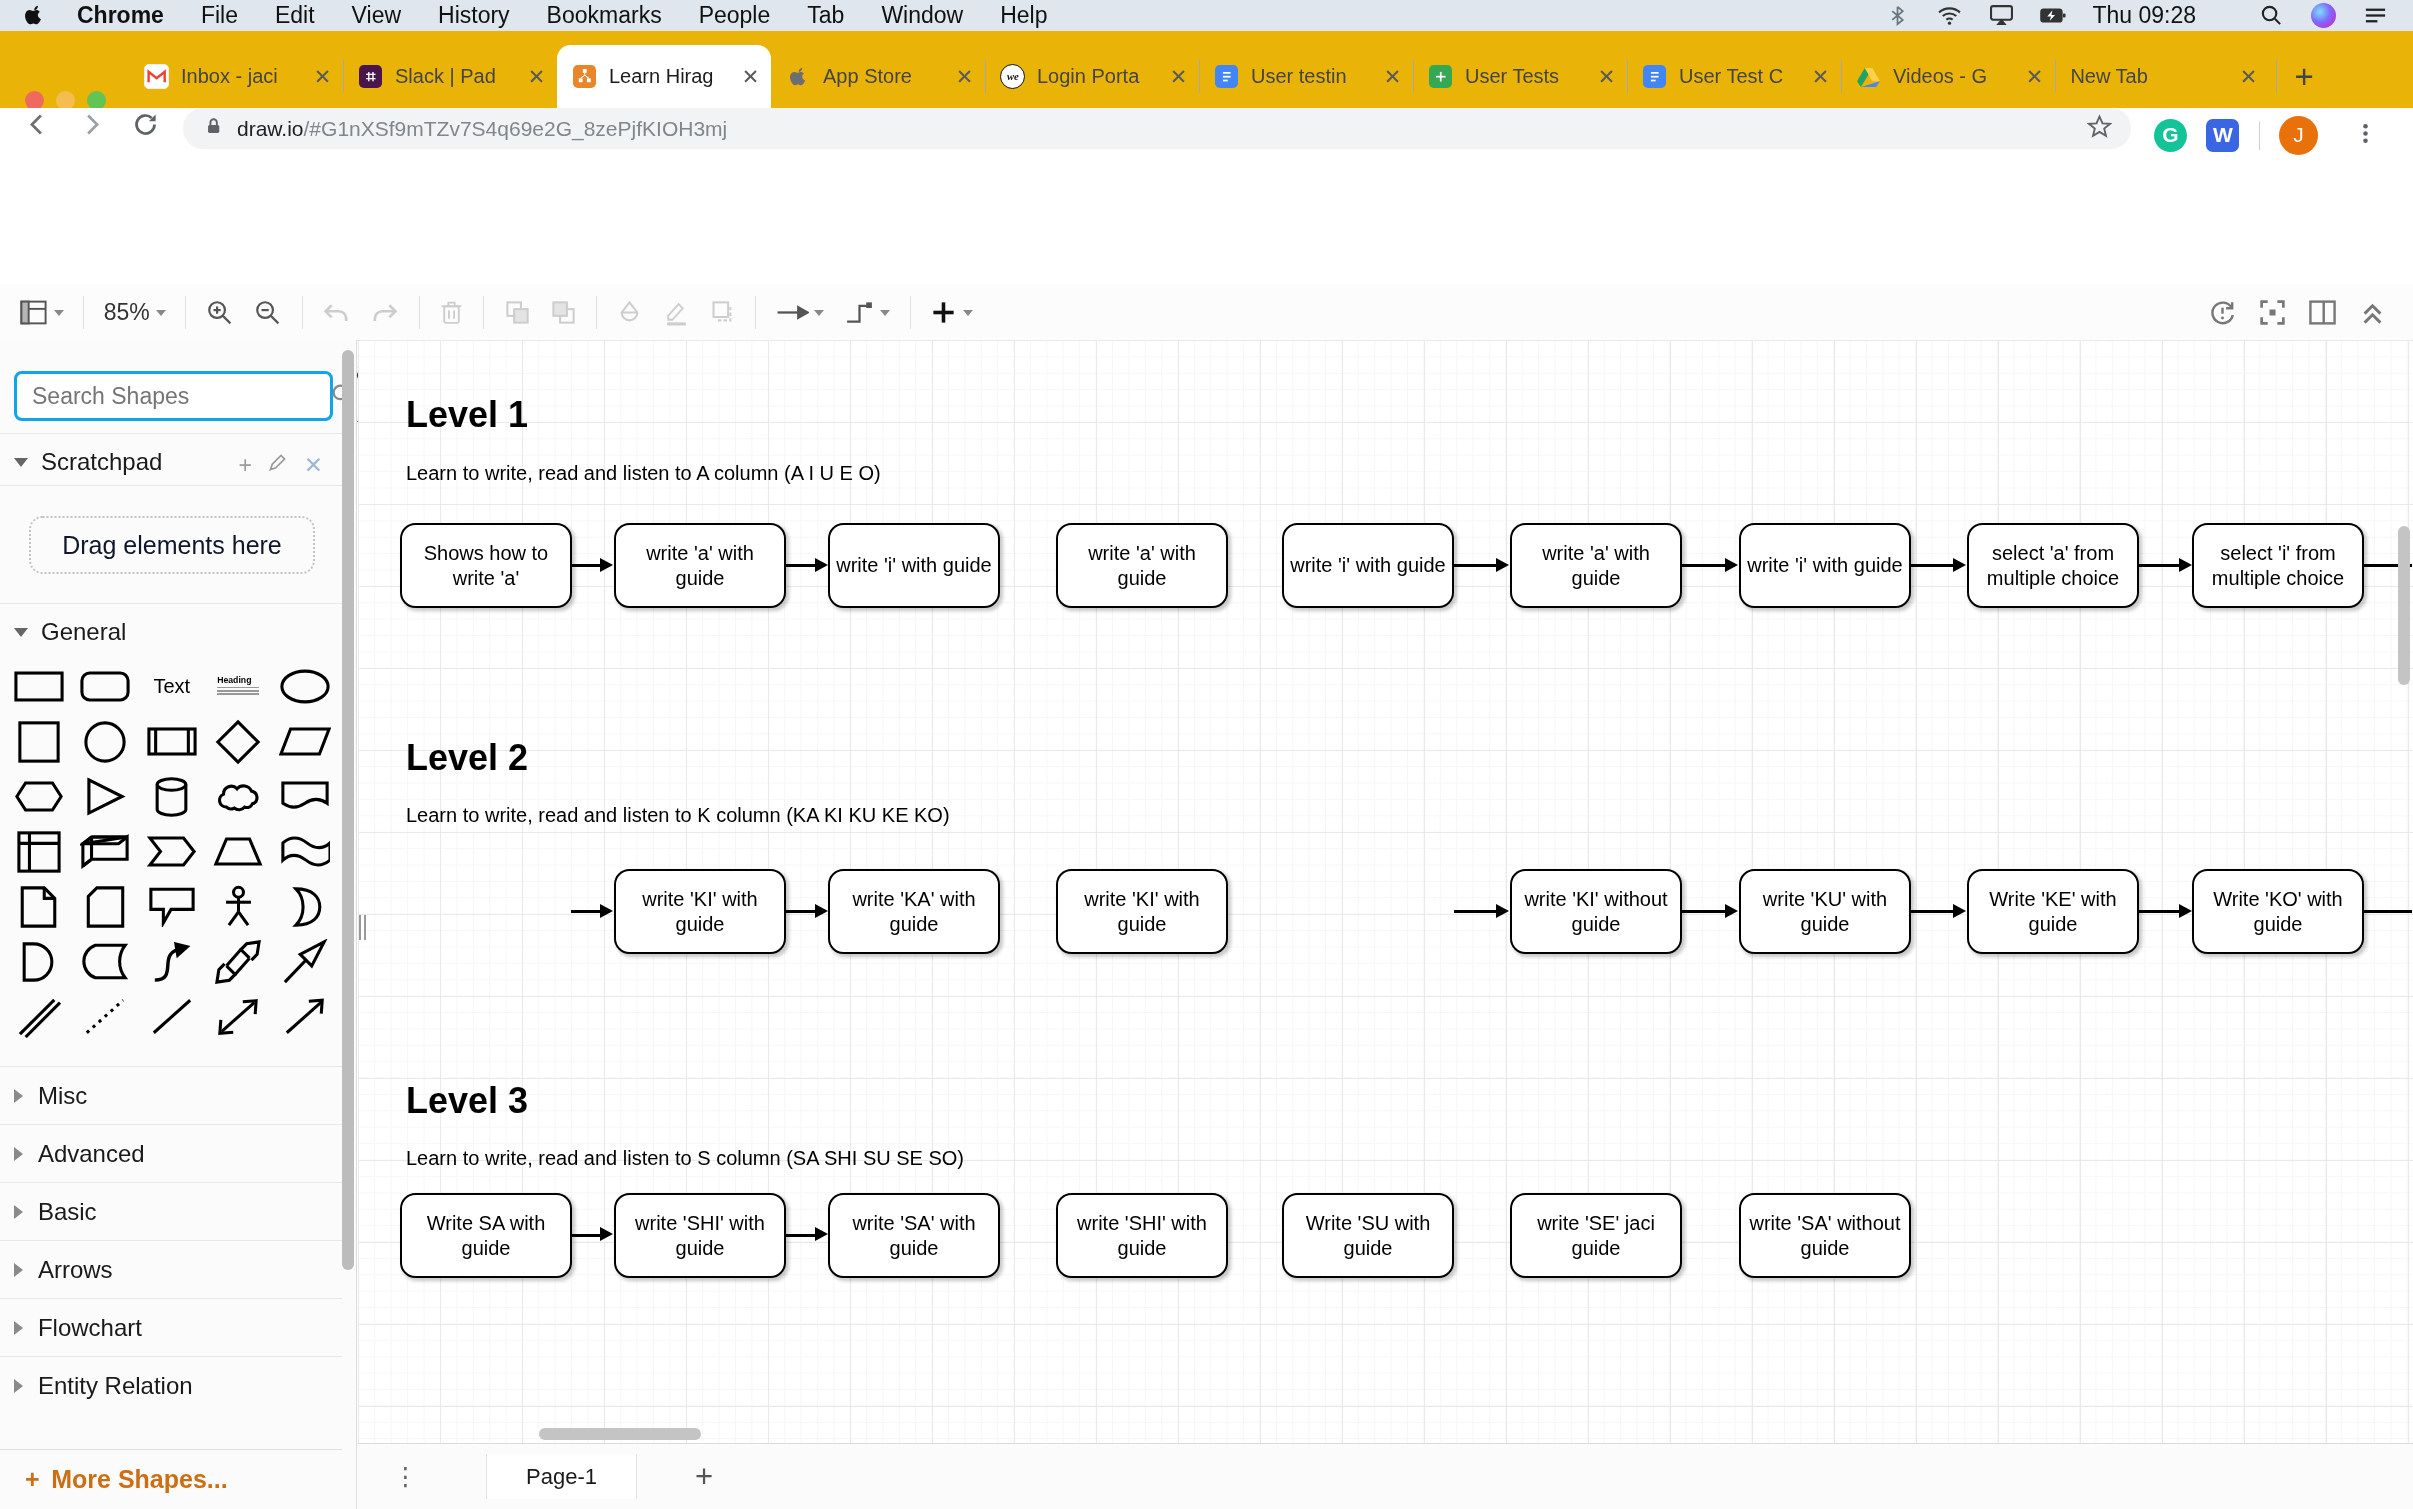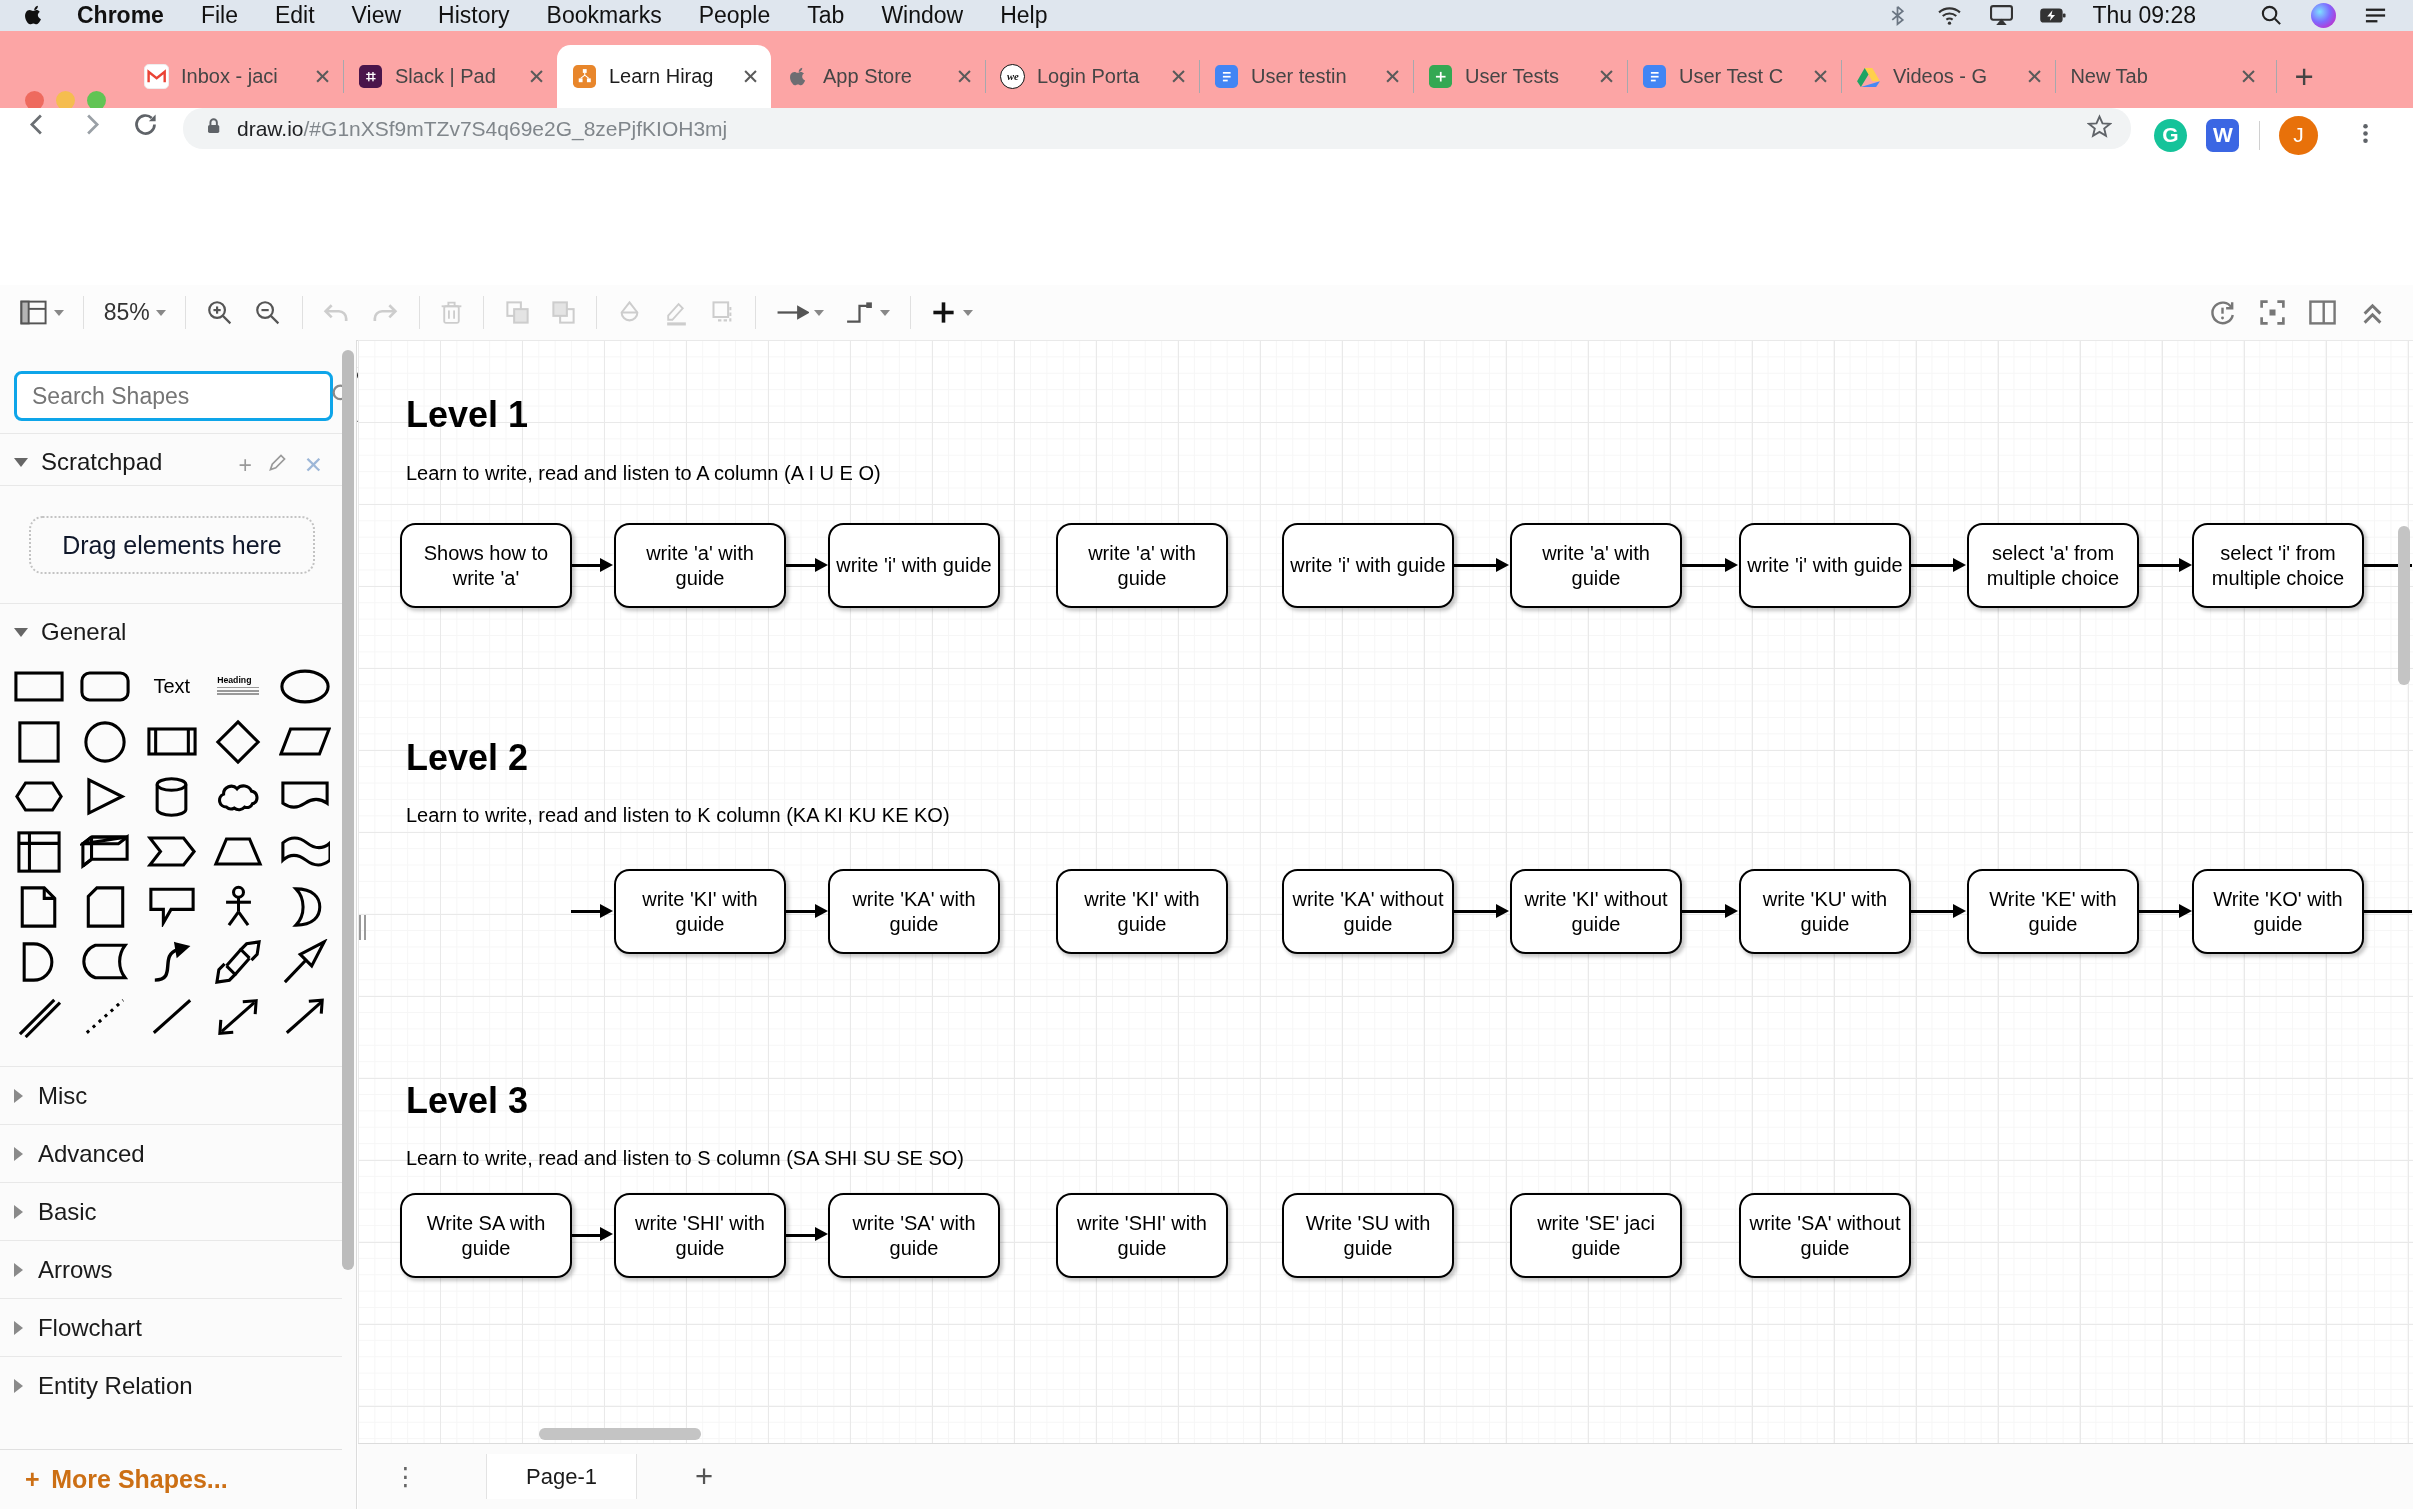--- a/index.html
+++ b/index.html
@@ -9,21 +9,21 @@
   #menubar{position:absolute;left:0;top:0;width:2414px;height:31px;background:#dfe6ee;
     display:flex;align-items:center;font-size:23px;color:#111;}
   #menubar .mitem{margin-right:37px;white-space:nowrap;}
   #menubar .mitem.bold{font-weight:bold;}
   #mb-left{display:flex;align-items:center;padding-left:21px;flex:1;}
   #mb-right{display:flex;align-items:center;gap:25px;padding-right:25px;}
   .mb-ic{width:27px;height:27px;display:inline-flex;align-items:center;justify-content:center;color:#333;}
   #siri-orb{width:25px;height:25px;border-radius:50%;
     background:radial-gradient(circle at 35% 35%,#7ee0ff 0%,#7d6bff 45%,#b33bd6 75%,#1b1b3a 100%);}
   
-  #tabbar{position:absolute;left:0;top:31px;width:2414px;height:77px;background:#fca5a5;}
+  #tabbar{position:absolute;left:0;top:31px;width:2414px;height:77px;background:#eab308;}
   .traffic{position:absolute;top:60px;width:19.3px;height:19.3px;border-radius:50%;}
   #tabstrip{position:absolute;left:129px;top:13.5px;height:64px;display:flex;align-items:stretch;}
   .tab{width:214px;display:flex;align-items:center;padding:0 11.6px 0 15.4px;box-sizing:border-box;
     color:#454545;font-size:20px;position:relative;}
   .tab .sep{position:absolute;left:0;top:15.4px;height:33px;width:1px;background:#a6a8ad;}
   .tab.active{background:#fff;border-radius:13.5px 13.5px 0 0;color:#1c1c1c;}
   .tab .favicon{width:25px;height:25px;margin-right:11.6px;flex:0 0 auto;display:flex;align-items:center;justify-content:center;}
   .tab .tlabel{flex:1;overflow:hidden;white-space:nowrap;}
   .tab .tclose{flex:0 0 auto;margin-left:7.7px;font-size:21px;color:#5a5a5a;line-height:1;}
   #newtab-btn{width:52px;display:flex;align-items:center;justify-content:center;font-size:33px;color:#444;}
@@ -851,21 +851,20 @@
       <div class="edge-line" style="left: 1553px; top: 224px; width: 43px;"></div>
       <div class="edge-head" style="left: 1595px; top: 218px;"></div>
       <div class="edge-line" style="left: 1780px; top: 224px; width: 42px;"></div>
       <div class="edge-head" style="left: 1821px; top: 218px;"></div>
       <div class="edge-line" style="left: 2006px; top: 224px; width: 48px;"></div>
       <div class="lvl-head" style="left: 48px; top: 397px;">Level 2</div>
       <div class="lvl-sub" style="left: 48px; top: 464px;">Learn to write, read and listen to K column (KA KI KU KE KO)</div>
       <div class="node" style="left: 256px; top: 529px;">write 'KI' with guide</div>
       <div class="node" style="left: 470px; top: 529px;">write 'KA' with guide</div>
       <div class="node" style="left: 698px; top: 529px;">write 'KI' with guide</div>
-      <div class="node" style="left: 924px; top: 529px;">write 'KA' without guide</div>
       <div class="node" style="left: 1152px; top: 529px;">write 'KI' without guide</div>
       <div class="node" style="left: 1381px; top: 529px;">write 'KU' with guide</div>
       <div class="node" style="left: 1609px; top: 529px;">Write 'KE' with guide</div>
       <div class="node" style="left: 1834px; top: 529px;">Write 'KO' with guide</div>
       <div class="edge-line" style="left: 213px; top: 570px; width: 30px;"></div>
       <div class="edge-head" style="left: 242px; top: 564px;"></div>
       <div class="edge-line" style="left: 428px; top: 570px; width: 30px;"></div>
       <div class="edge-head" style="left: 457px; top: 564px;"></div>
       <div class="edge-line" style="left: 1096px; top: 570px; width: 43px;"></div>
       <div class="edge-head" style="left: 1138px; top: 564px;"></div>

